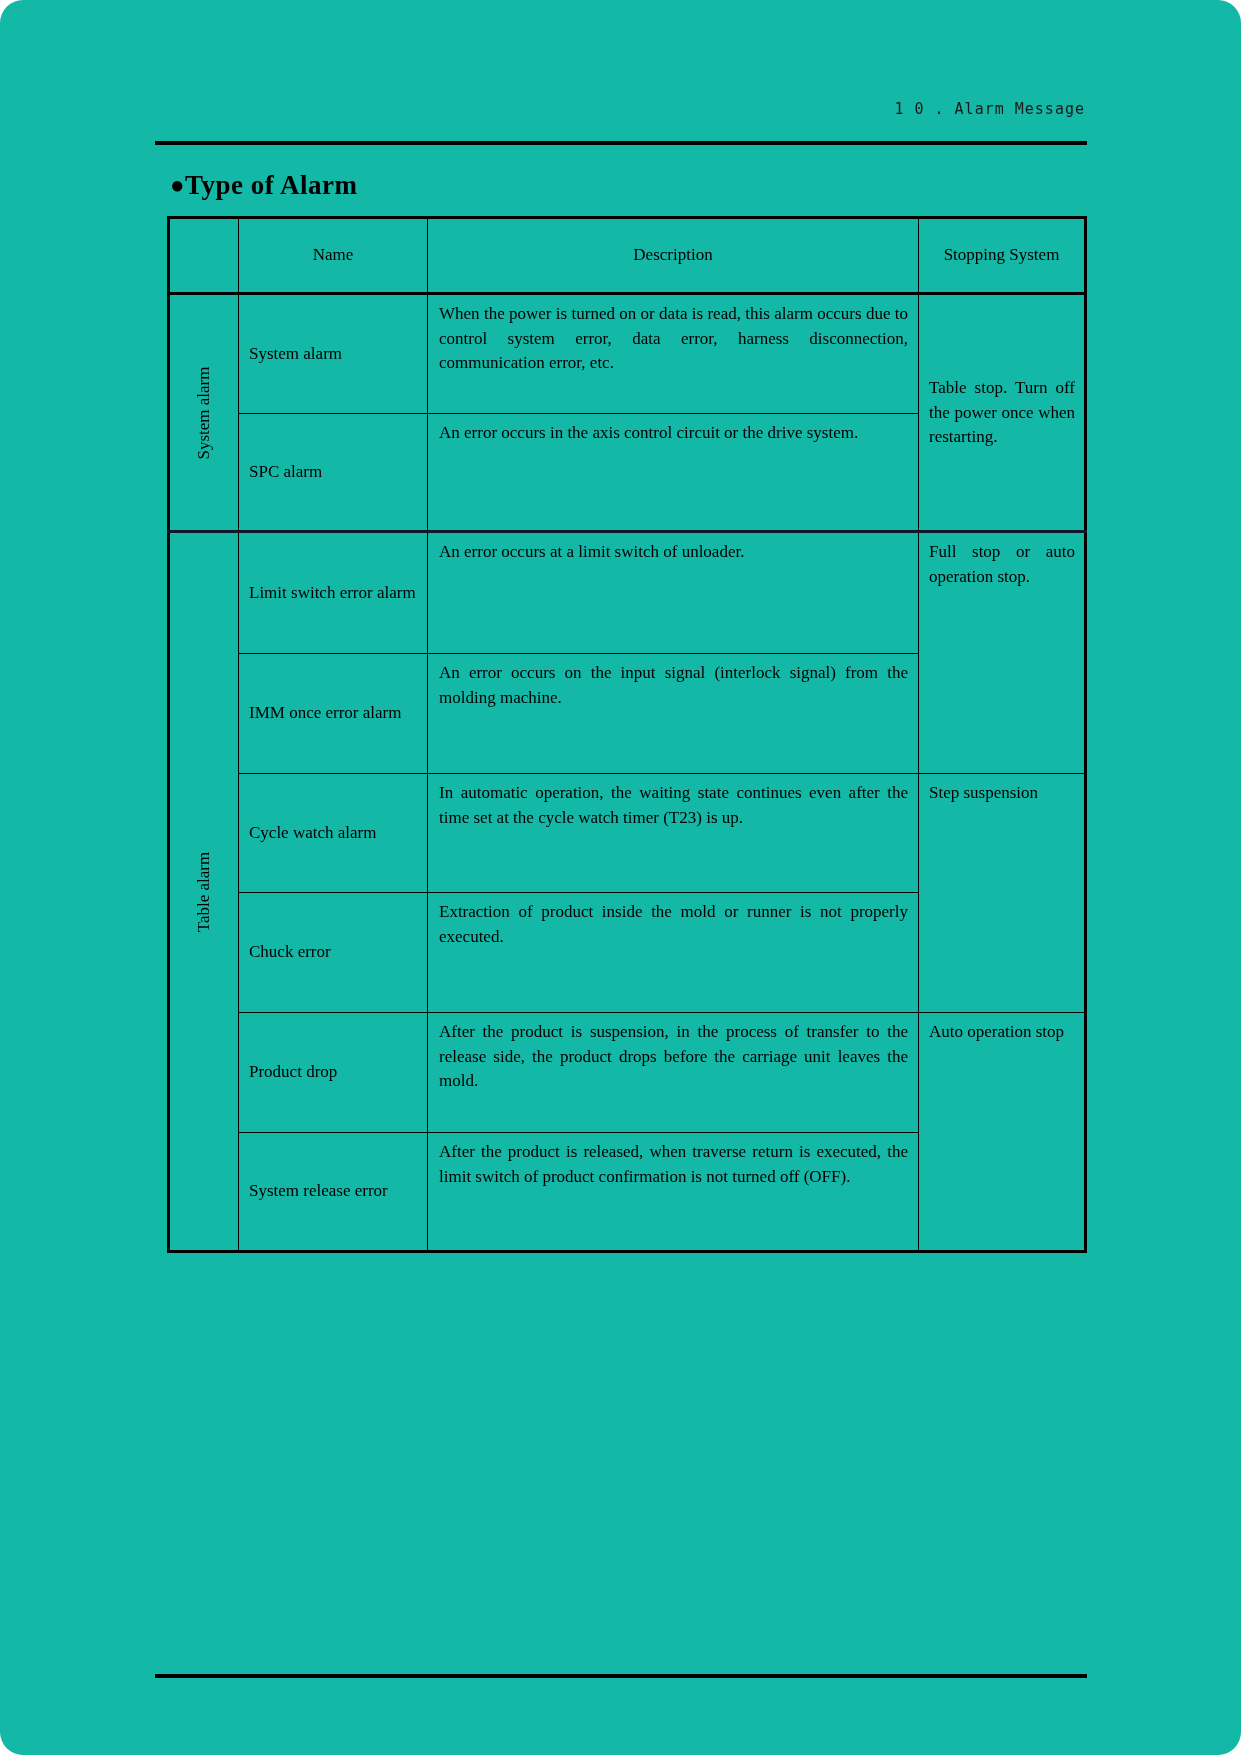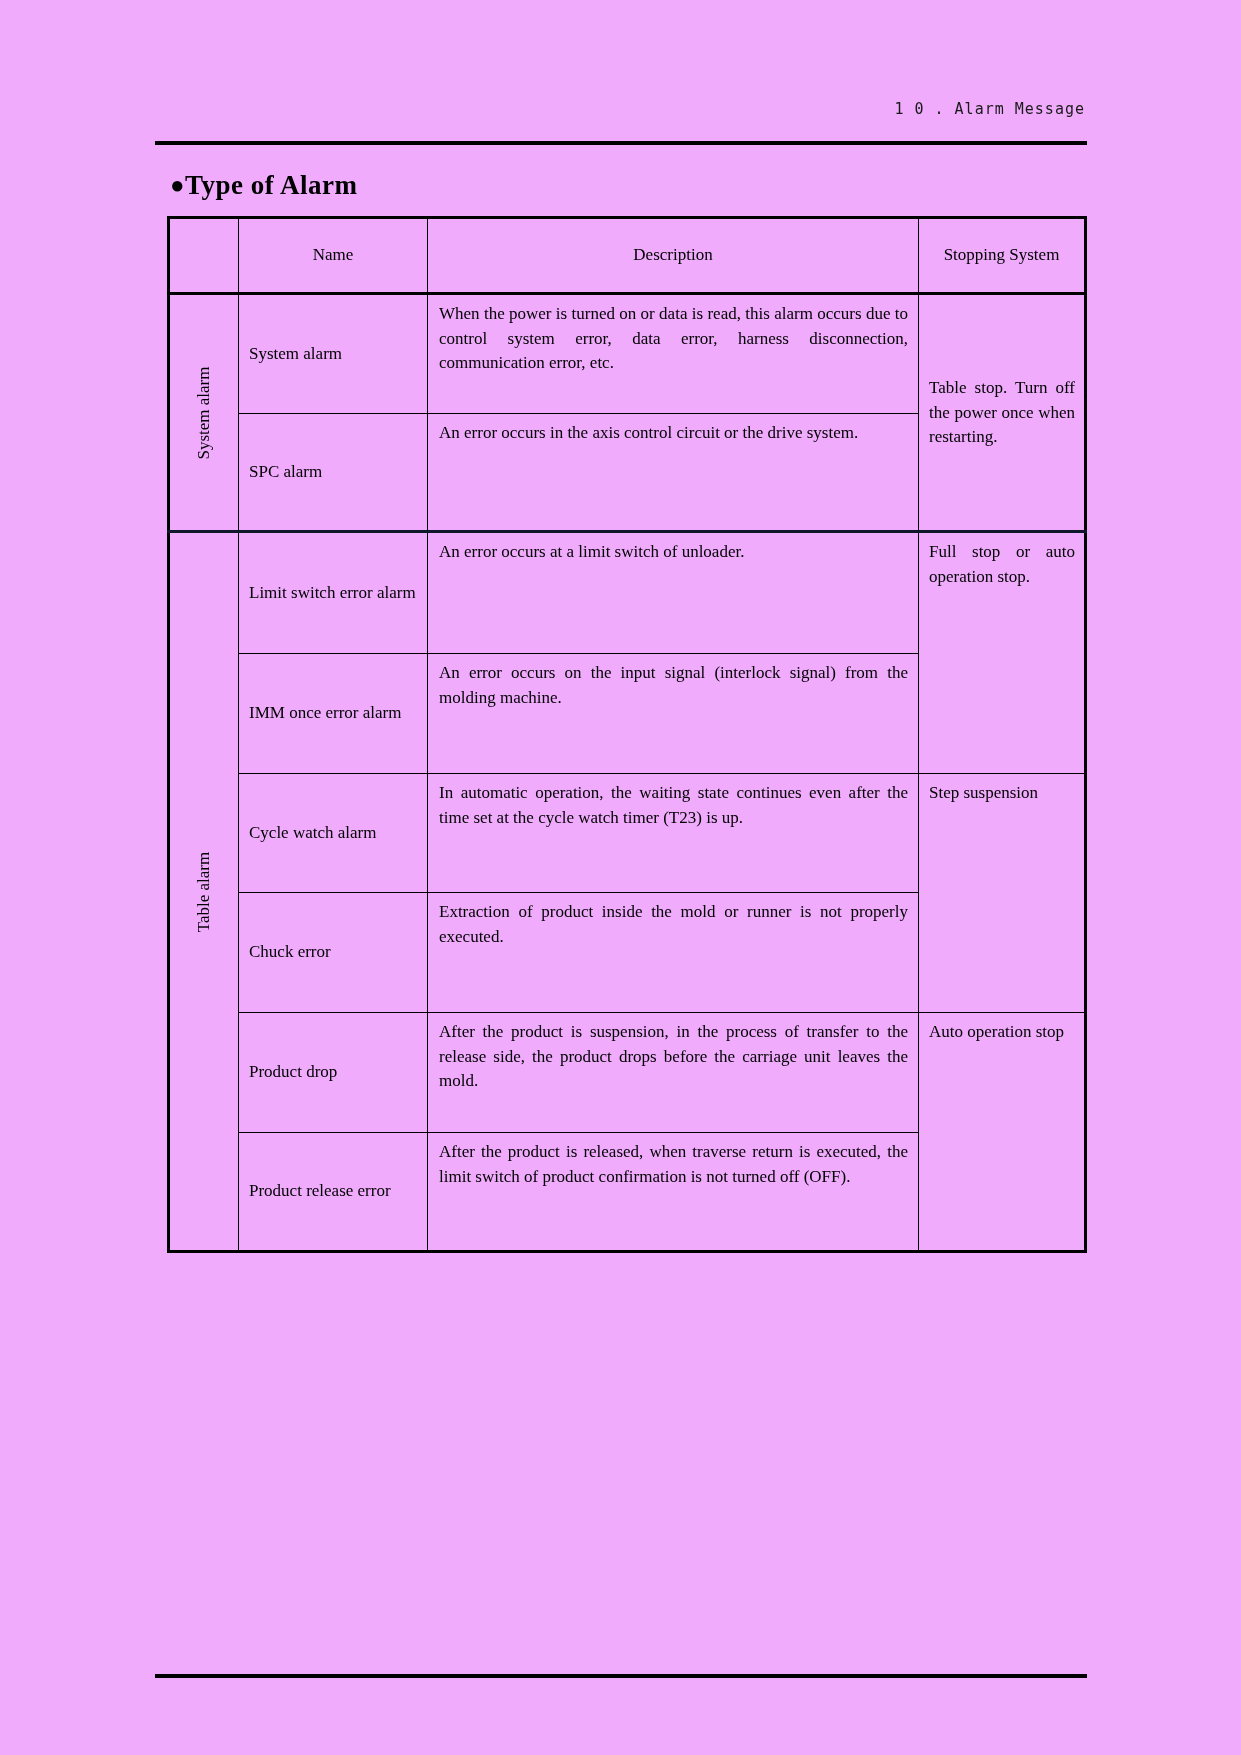--- a/index.html
+++ b/index.html
@@ -1,23 +1,24 @@
 <!DOCTYPE html>
 <html><head>
 <meta charset="utf-8">
 <style>
   html, body { margin: 0; padding: 0; background: #ffffff; }
   .page {
     position: relative;
     width: 1241px;
     height: 1755px;
-    background: #f0abfc;
+    background: #14b8a6;
     font-family: "Liberation Serif", "DejaVu Serif", serif;
     color: #000;
     overflow: hidden;
+    border-radius: 23px;
   }
 
   
   .running-header {
     position: absolute;
     left: 155px;
     top: 100px;
     width: 930px;
     text-align: right;
     font-family: "DejaVu Sans Mono", "Liberation Mono", monospace;
@@ -171,21 +172,21 @@
       <tr style="height:120px">
         <td class="name-cell">Chuck error</td>
         <td class="desc-cell">Extraction of product inside the mold or runner is not properly executed.</td>
       </tr>
       <tr style="height:120px">
         <td class="name-cell">Product drop</td>
         <td class="desc-cell">After the product is suspension, in the process of transfer to the release side, the product drops before the carriage unit leaves the mold.</td>
         <td class="stop-cell" rowspan="2">Auto operation stop</td>
       </tr>
       <tr style="height:119px">
-        <td class="name-cell">Product release error</td>
+        <td class="name-cell">System release error</td>
         <td class="desc-cell">After the product is released, when traverse return is executed, the limit switch of product confirmation is not turned off (OFF).</td>
       </tr>
     </tbody>
   </table>
 
   <div class="footer-rule"></div>
   <div class="page-number">—49—</div>
 
 </div>
 

